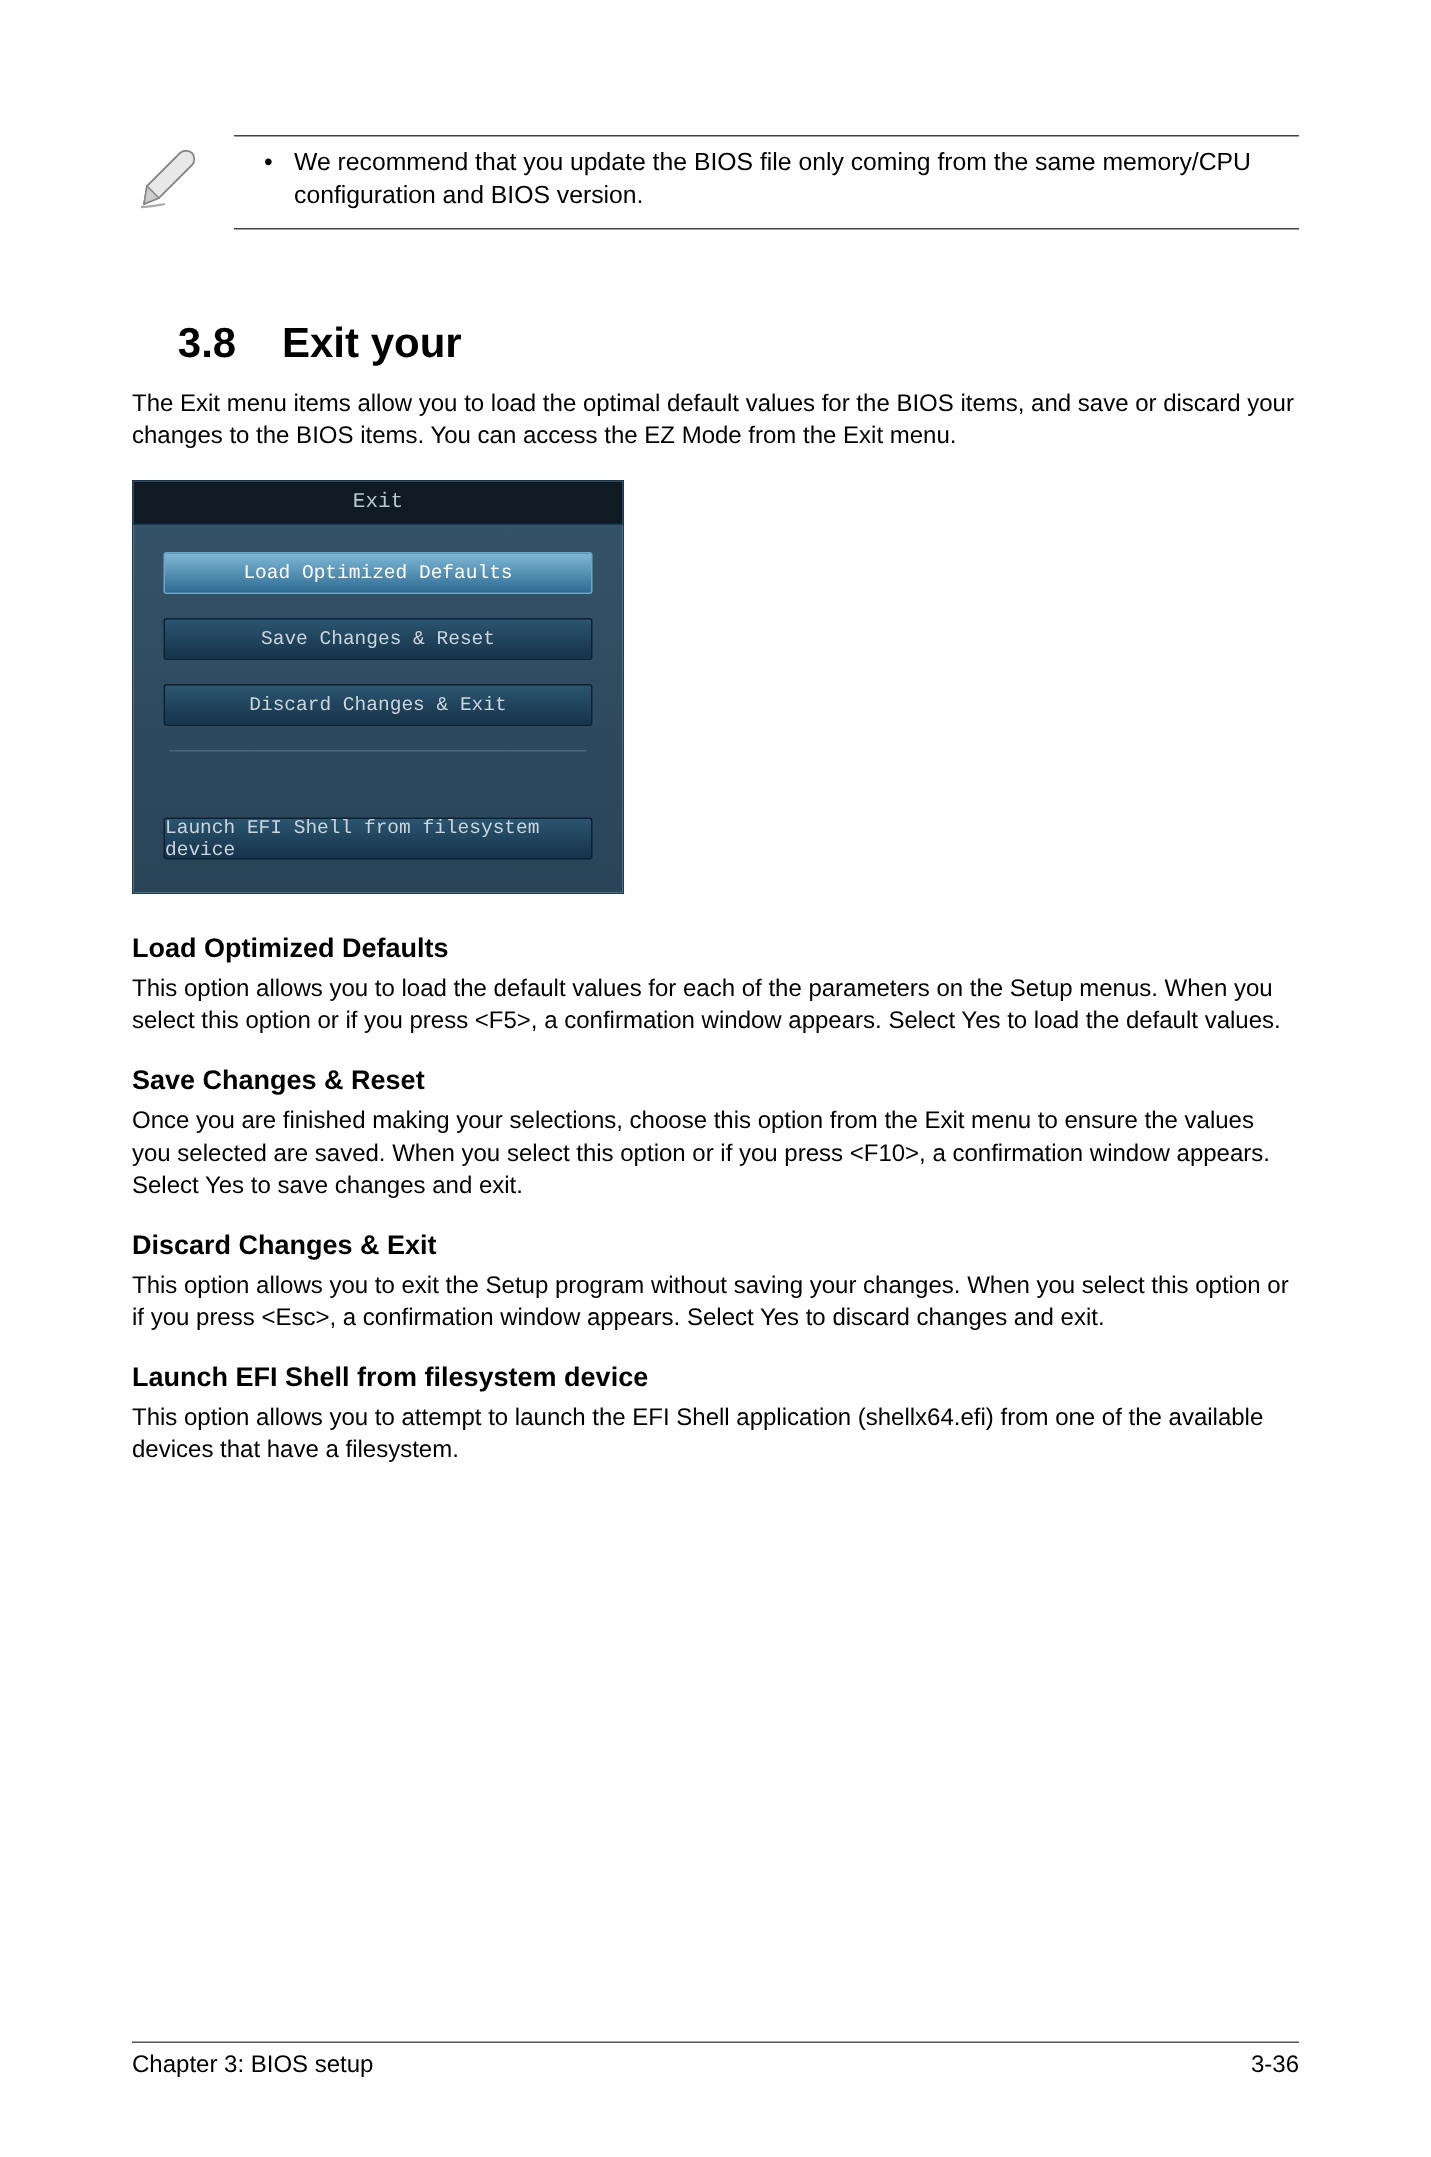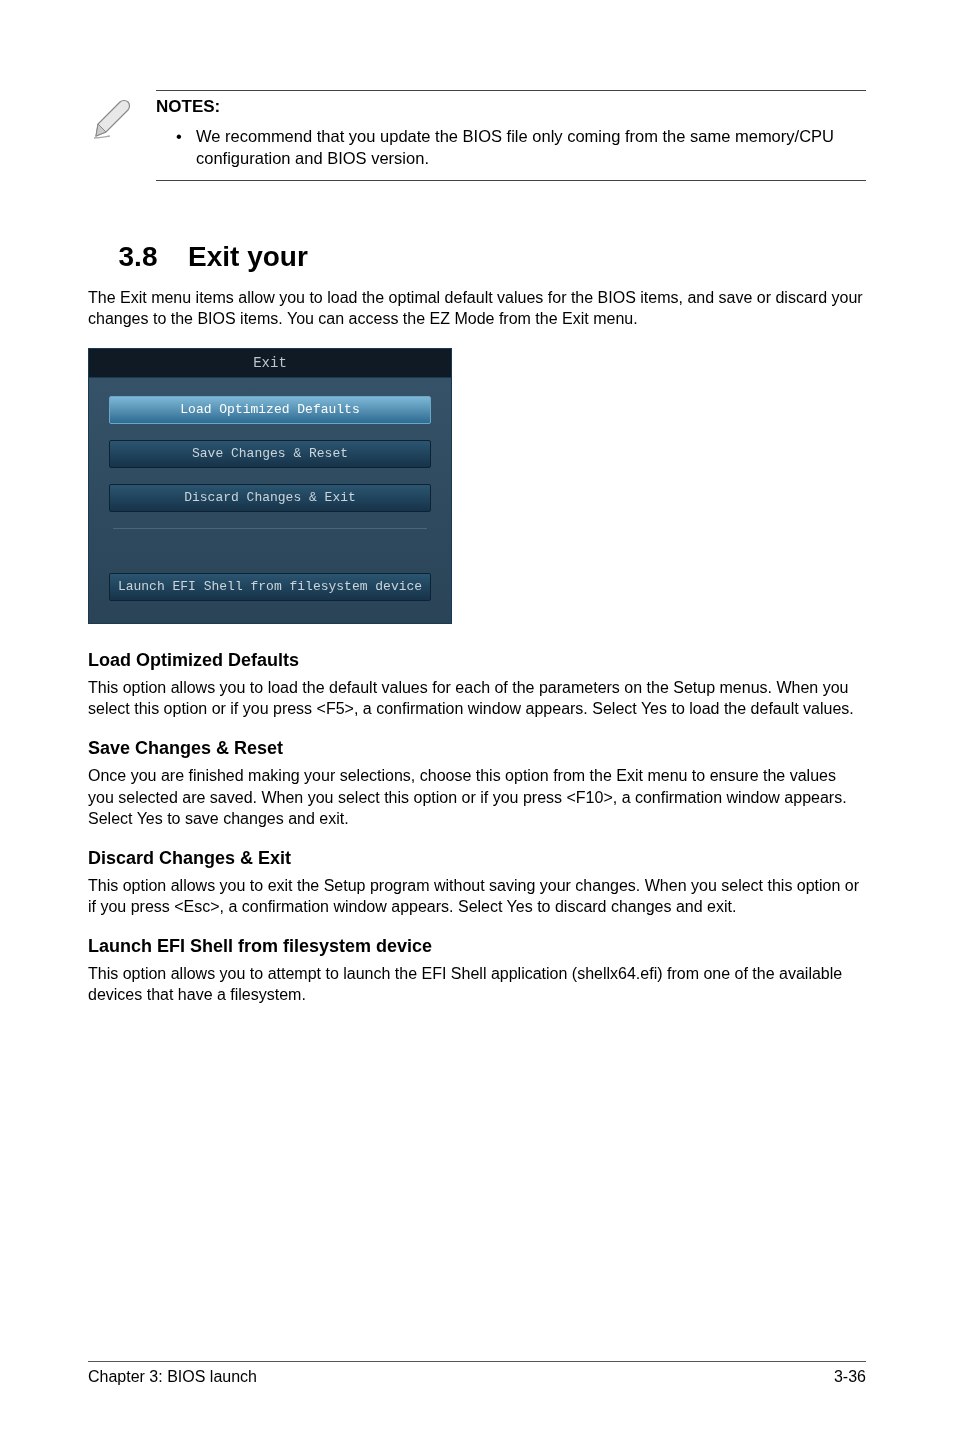--- a/index.html
+++ b/index.html
@@ -66,21 +66,21 @@
     margin-bottom: 18px;
   }
   h2.sub {
     font-weight: bold;
     font-size: 18px;
     margin-top: 14px;
     margin-bottom: 6px;
   }
 
   .exit-dialog {
-    width: 364px;
+    width: 328px;
     border: 1px solid #1a3a52;
     background: linear-gradient(#36546a, #2a4357);
     margin-bottom: 26px;
     padding-bottom: 14px;
   }
   .exit-title-bar {
     background: #0f1a24;
     color: #b8c7d0;
     text-align: center;
     font-family: "Courier New", monospace;
@@ -138,21 +138,20 @@
 
 <div class="notes-block">
   <div class="notes-icon-wrap">
     <svg width="48" height="48" viewBox="0 0 48 48">
       <path d="M8 40 L10 28 L32 6 C34 4 38 4 40 6 C42 8 42 12 40 14 L18 36 Z" fill="#e8e8e8" stroke="#888" stroke-width="1.2"></path>
       <path d="M8 40 L10 28 L18 36 Z" fill="#ccc" stroke="#888" stroke-width="1"></path>
       <path d="M6 42 C12 42 16 41 22 40" fill="none" stroke="#aaa" stroke-width="1.5"></path>
     </svg>
   </div>
   <div class="notes-content">
-    <div class="notes-heading">NOTES:</div>
     <ul>
       <li>We recommend that you update the BIOS file only coming from the same memory/CPU configuration and BIOS version.</li>
     </ul>
   </div>
 </div>
 
 <h1 class="section-heading">
   <span class="num">3.8</span><span>Exit your</span>
 </h1>
 
@@ -177,16 +176,16 @@
 
 <h2 class="sub">Discard Changes &amp; Exit</h2>
 <p class="body">This option allows you to exit the Setup program without saving your changes. When you select this option or if you press &lt;Esc&gt;, a confirmation window appears. Select Yes to discard changes and exit.</p>
 
 <h2 class="sub">Launch EFI Shell from filesystem device</h2>
 <p class="body">This option allows you to attempt to launch the EFI Shell application (shellx64.efi) from one of the available devices that have a filesystem.</p>
 
 <div class="footer">
   <div class="footer-rule"></div>
   <div class="footer-row">
-    <span>Chapter 3: BIOS launch</span>
+    <span>Chapter 3: BIOS setup</span>
     <span>3-36</span>
   </div>
 </div>
 
 </body></html>

